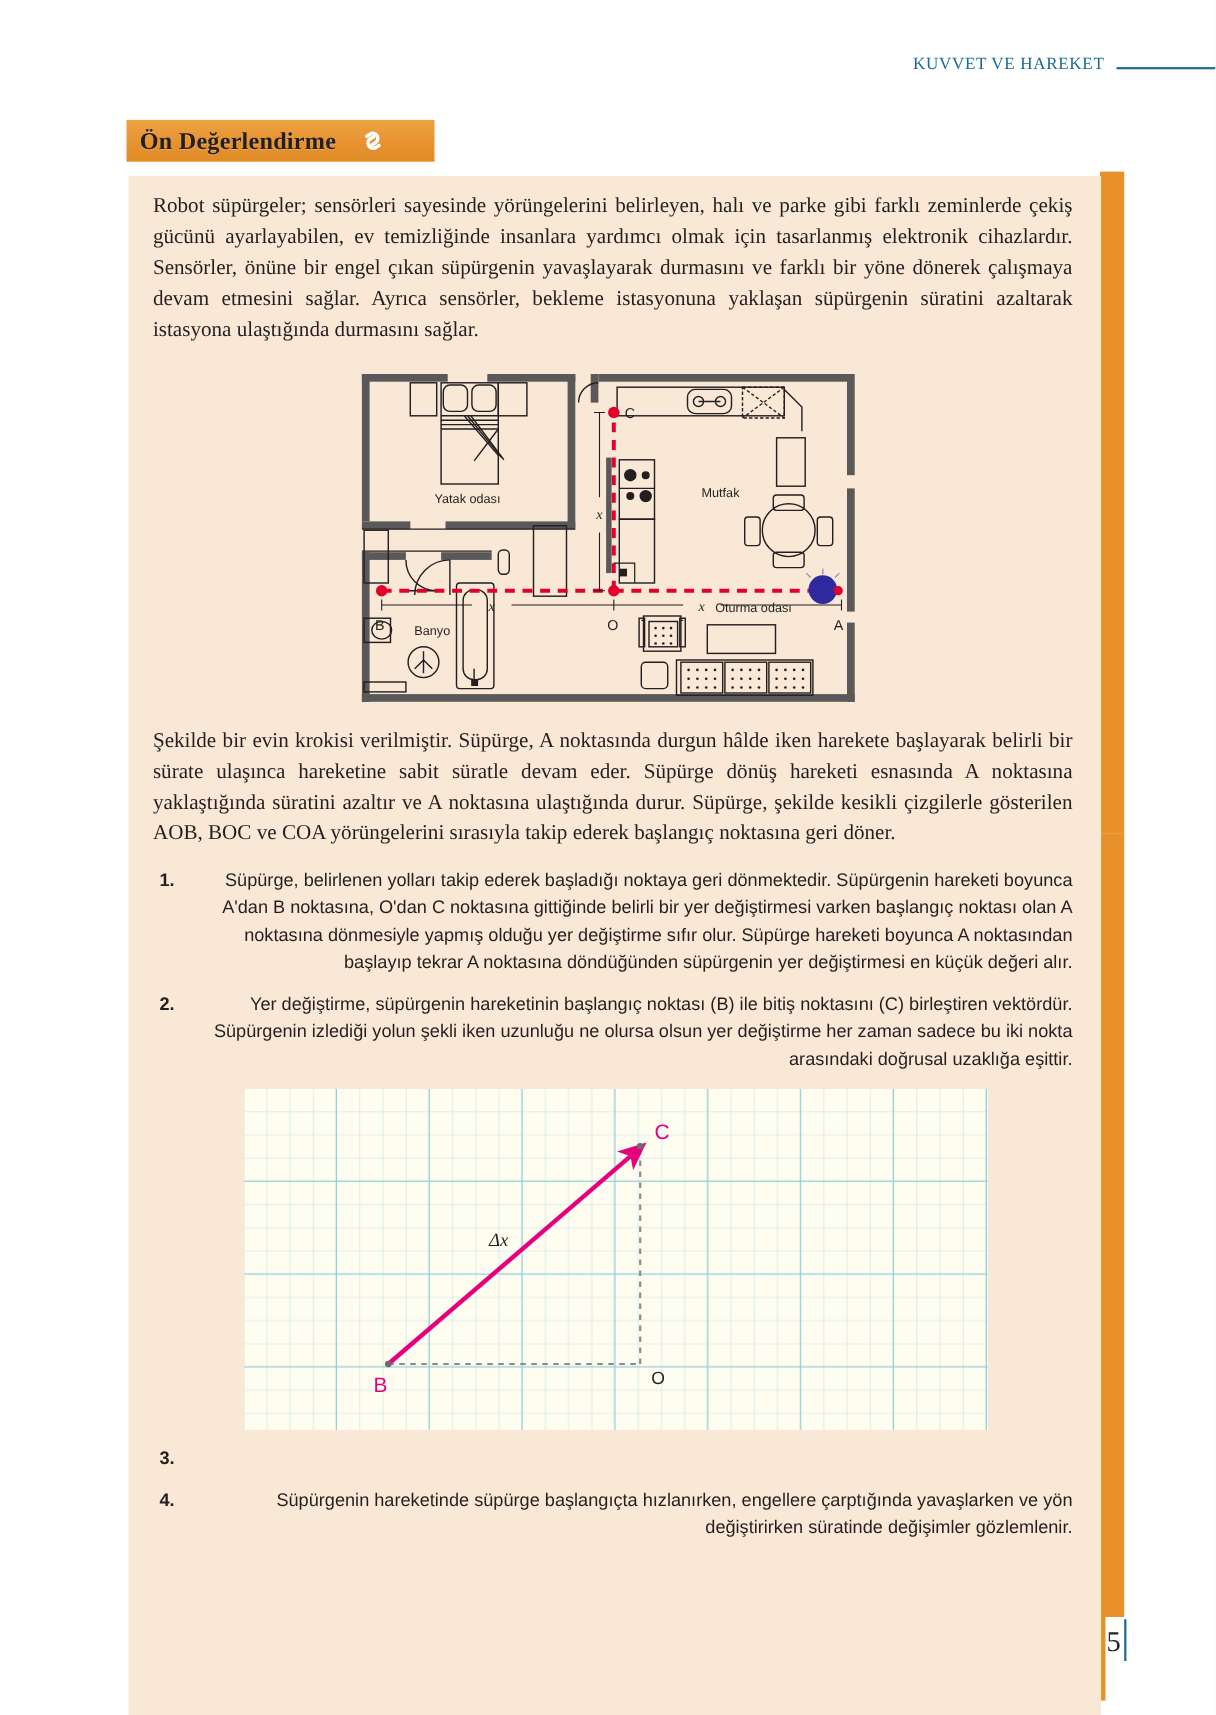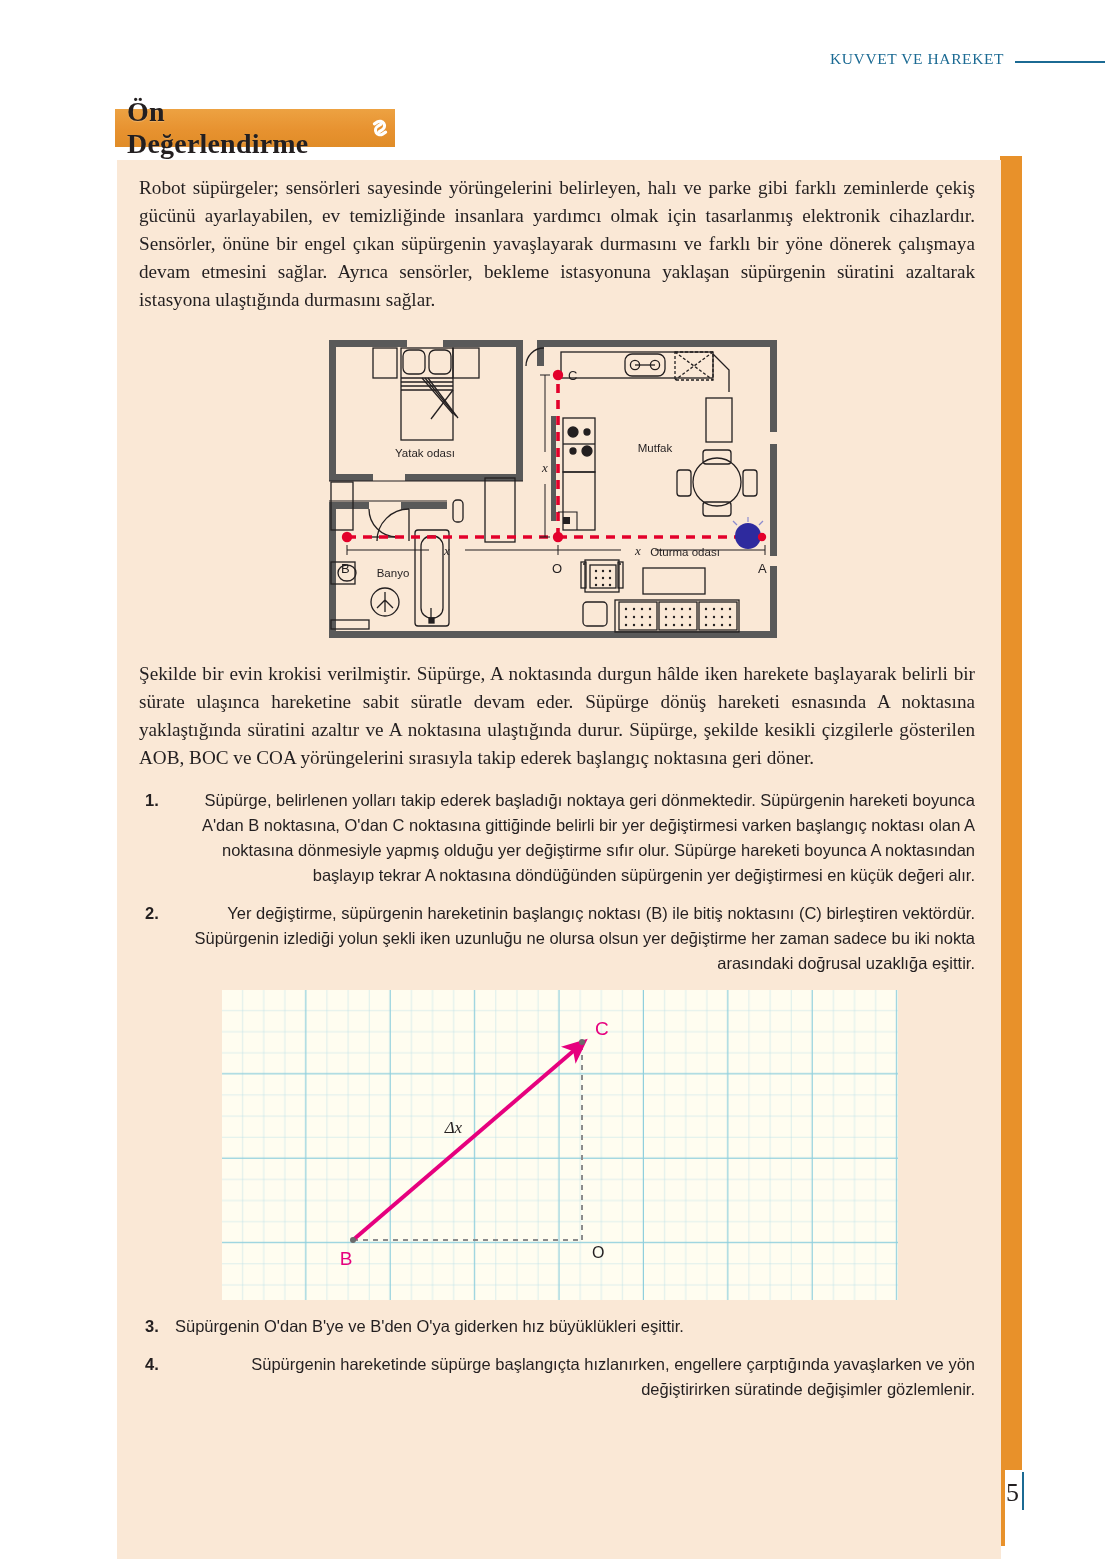--- a/index.html
+++ b/index.html
@@ -48,21 +48,21 @@
   }
 
   
   .tab {
     position: absolute; left: 115px; top: 109px; width: 280px; height: 38px;
     background: linear-gradient(180deg,#eda242 0%,#e79230 55%,#e08c27 100%);
     display: flex; align-items: center; padding-left: 12px; gap: 18px;
   }
   .tab-label {
     font-family: "Liberation Serif", serif; font-weight: bold;
-    font-size: 28px; color: #231f20; letter-spacing: .2px;
+    font-size: 22px; color: #231f20; letter-spacing: .2px;
     text-shadow: 0 1px 1px rgba(255,255,255,.25);
   }
   .tab-icon { width: 30px; height: 30px; }
 
   
   .panel {
     position: absolute; left: 117px; top: 160px;
     width: 884px; height: 1513px;
     background: #fae8d6;
   }
@@ -414,21 +414,20 @@
 
             <text x="124" y="275" font-family="Liberation Sans, sans-serif" font-size="19" fill="#e6007e" text-anchor="middle">B</text>
             <text x="373" y="45" font-family="Liberation Sans, sans-serif" font-size="19" fill="#e6007e">C</text>
             <text x="370" y="268" font-family="Liberation Sans, sans-serif" font-size="16" fill="#231f20">O</text>
             <text x="238" y="143" font-family="Liberation Serif, serif" font-size="17" font-style="italic" fill="#231f20" text-anchor="middle">Δx⃗</text>
           </svg>
         </div>
 
         <div class="ans tail">
           <span class="ans-num">3.</span>
-          <span class="ans-txt">Süpürgenin O'dan B'ye ve B'den O'ya giderken hız büyüklükleri eşittir.</span>
         </div>
 
         <div class="ans">
           <span class="ans-num">4.</span>
           <span class="ans-txt">Süpürgenin hareketinde süpürge başlangıçta hızlanırken, engellere çarptığında yavaşlarken ve yön değiştirirken süratinde değişimler gözlemlenir.</span>
         </div>
 
       </div>
     </div>
   </div>

